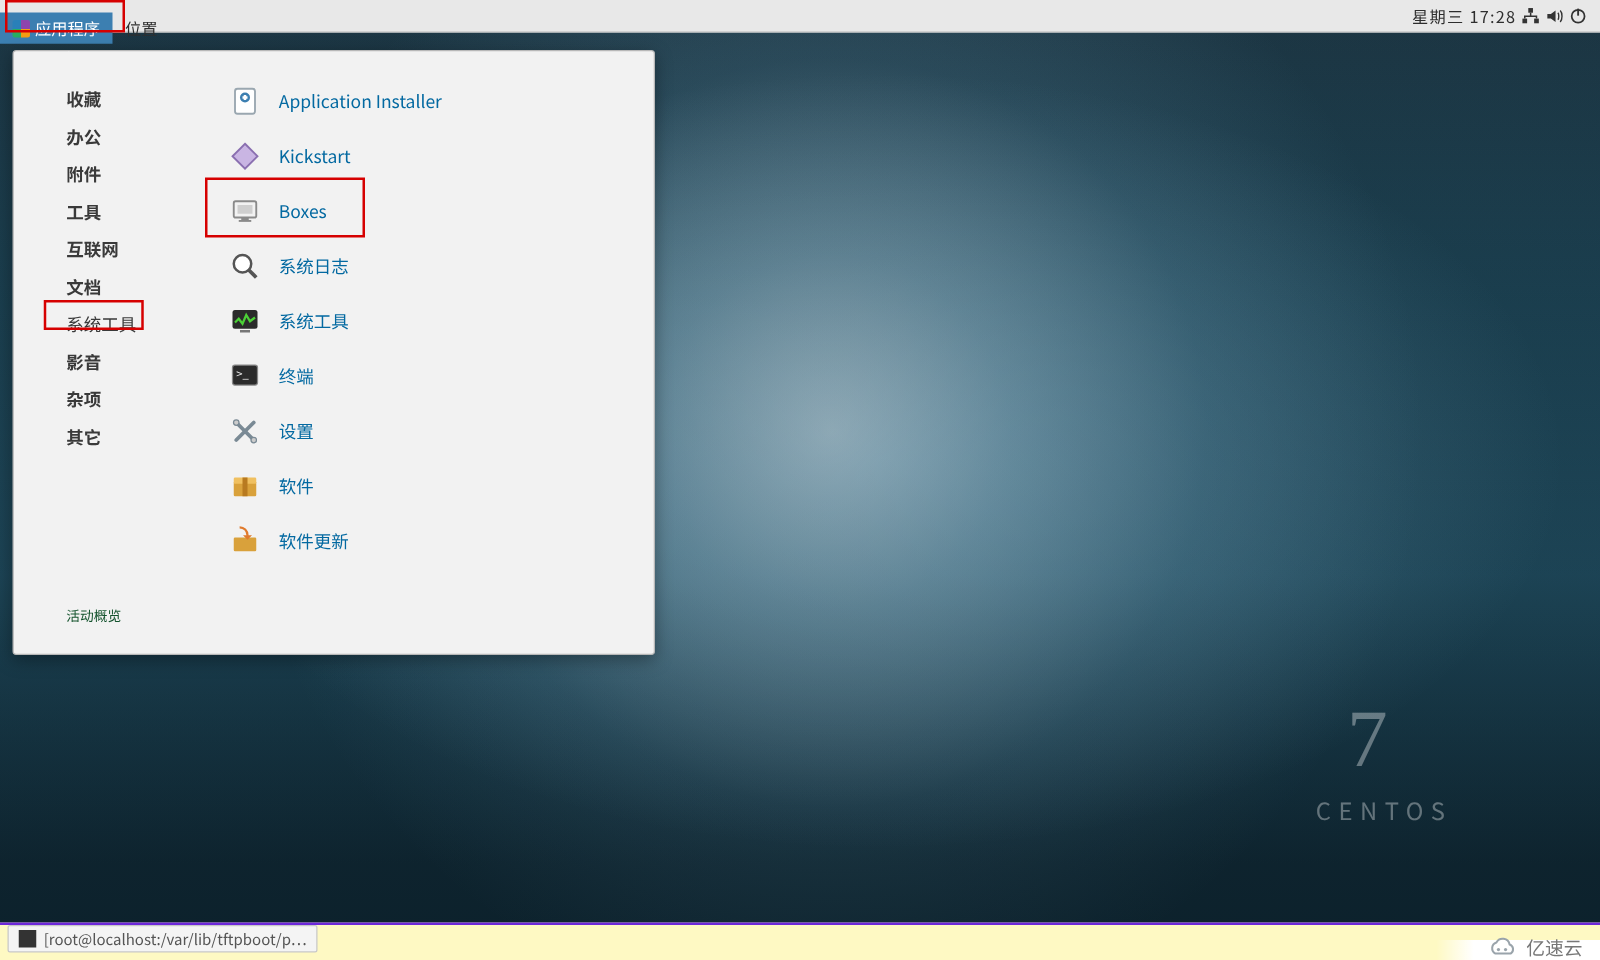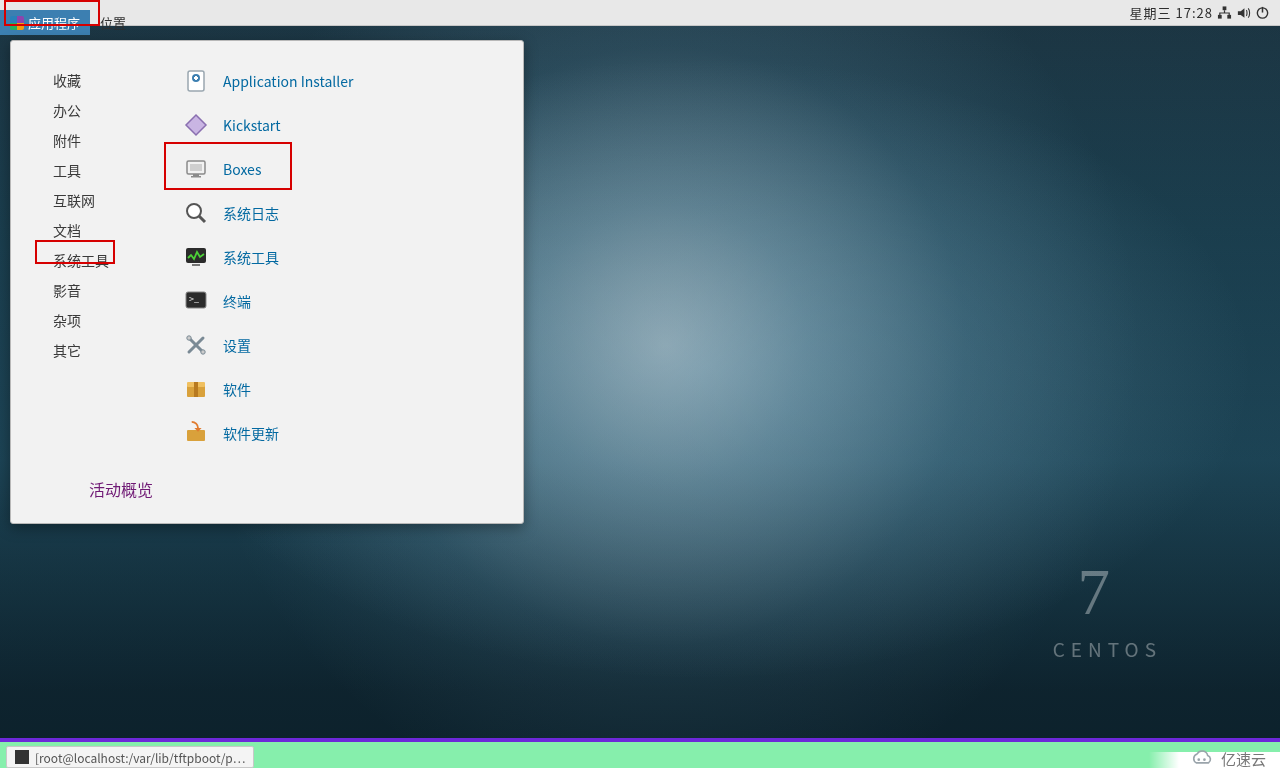--- a/index.html
+++ b/index.html
@@ -55,36 +55,36 @@
     box-shadow:0 4px 14px rgba(0,0,0,0.35);
   }
   .menu::before {
     content:""; position:absolute; top:-10px; left:34px;
     border:10px solid transparent; border-bottom-color:#f2f2f2;
   }
   .menu-cats {
     position:absolute; left:0; top:0; width:150px; bottom:0;
     padding:24px 0 0 42px; font-size:14px; color:#3a3a3a;
   }
-  .menu-cats .cat { height:30px; display:flex; align-items:center; cursor:default; }
+  .menu-cats .cat { height:30px; display:flex; align-items:center; cursor:default;font-weight:bold; }
   .menu-cats .cat.selected { font-weight:400; }
-  .menu-overview { position:absolute; left:42px; bottom:22px; font-size:16px; color:#701a75;margin-left:36px; }
+  .menu-overview { position:absolute; left:42px; bottom:22px; font-size:11px; color:#14532d; }
 
   .menu-apps {
     position:absolute; left:160px; top:18px; right:10px; bottom:10px;
     font-size:14px; color:#0369a1;
   }
   .app-row { height:44px; display:flex; align-items:center; gap:14px; padding-left:12px; cursor:default; }
   .app-icon { width:26px; height:26px; display:flex; align-items:center; justify-content:center; }
 
   
   .taskbar {
     position:absolute; left:0; right:0; bottom:0; height:30px;
-    background:#86efac; border-top:4px solid #6d28d9;
-    display:flex; align-items:flex-end; font-size:12px; color:#555;
+    background:#fef9c3; border-top:2px solid #6d28d9;
+    display:flex; align-items:flex-start; font-size:12px; color:#555;
   }
   .task-item { display:flex; align-items:center; gap:6px; padding:2px 8px; margin-left:6px;
     border:1px solid #c8c8c8; background:#f4f4f4; border-radius:2px; height:22px; max-width:250px; overflow:hidden; white-space:nowrap; }
   .task-icon { width:14px; height:14px; background:#333; display:inline-block; }
 
   .watermark {
     position:absolute; right:0; bottom:0; height:16px; padding:0 14px 4px 40px;
     background:linear-gradient(to right, rgba(255,255,255,0) 0, #fff 30px);
     display:flex; align-items:center; gap:6px; color:#777; font-size:15px;
   }

